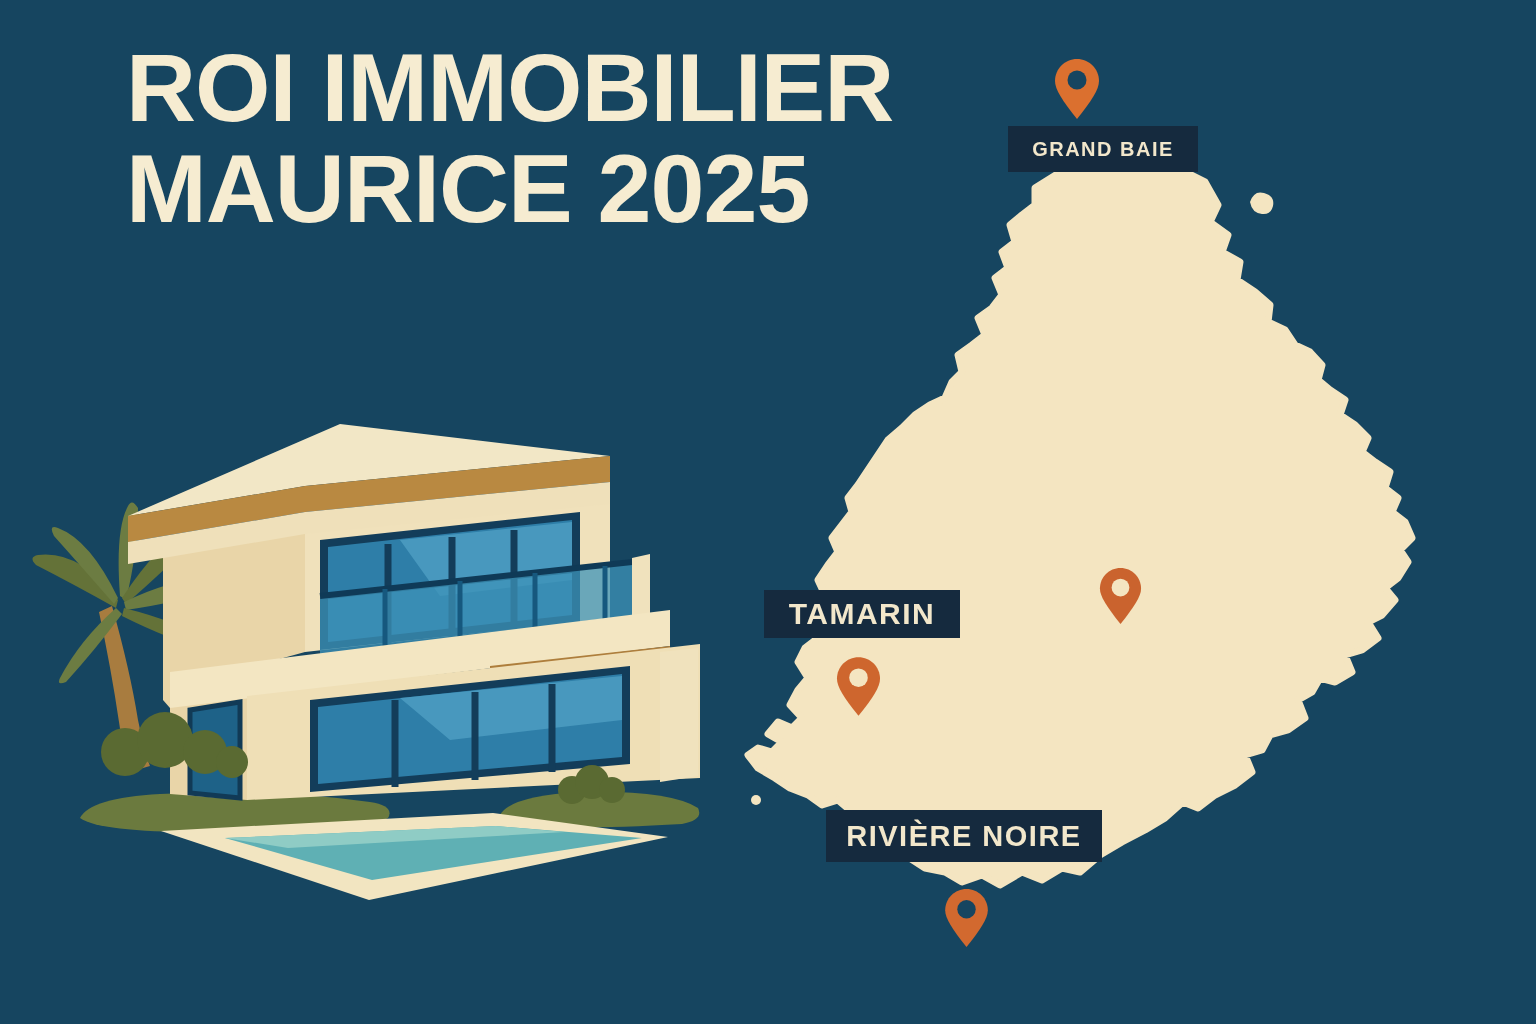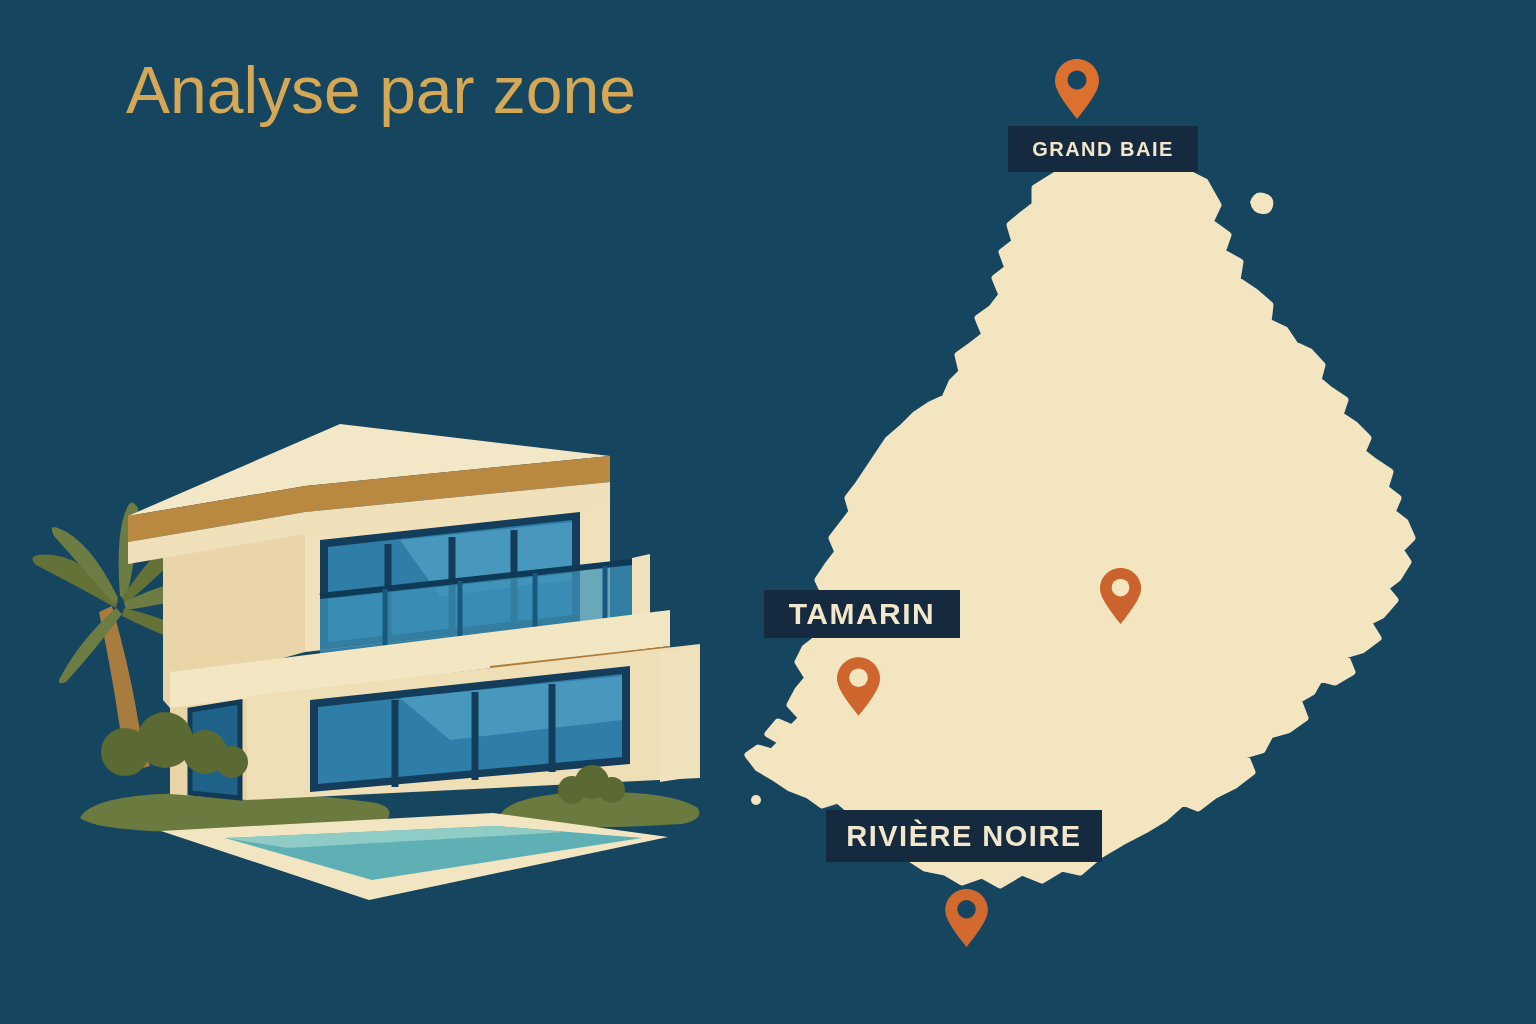--- a/index.html
+++ b/index.html
@@ -49,21 +49,24 @@
   .label-riviere-noire{left:826px;top:810px;width:276px;height:52px;font-size:29px;}
   
   .villa-svg{position:absolute;left:20px;top:400px;width:700px;height:500px;}
 </style>
 </head>
 <body>
 
 <div class="canvas">
 
   <header class="title-block">
-    <div class="subtitle">Analyse par zone</div>
+    <h1>
+      <span class="line">ROI IMMOBILIER</span>
+      <span class="line">MAURICE 2025</span>
+    </h1>
   </header>
 
   <svg class="map-svg" viewBox="0 0 700 830">
     <path stroke="#F4E5C1" stroke-width="7" stroke-linejoin="round" d="M315,48 L355,23 L390,32 L430,25 L465,32 L485,42 L498,65 L490,82 L508,95 L502,112 L520,122 L517,140 L535,152 L550,165 L548,182 L565,190 L575,205 L590,212 L602,225 L598,240 L610,250 L625,260 L620,275 L635,285 L648,298 L642,312 L655,322 L670,332 L665,348 L678,358 L672,372 L685,382 L692,398 L680,410 L688,422 L678,438 L665,448 L675,460 L662,475 L648,482 L658,498 L642,510 L625,515 L632,532 L615,542 L600,538 L592,552 L578,560 L585,578 L568,590 L550,595 L542,610 L525,615 L532,632 L515,645 L495,655 L478,668 L463,662 L445,678 L425,690 L402,702 L380,715 L360,732 L342,728 L322,740 L302,732 L280,745 L262,735 L242,742 L225,732 L205,728 L185,715 L168,702 L150,688 L132,672 L118,660 L102,665 L88,655 L70,648 L55,638 L38,628 L28,615 L38,608 L52,612 L62,602 L48,594 L58,582 L72,588 L82,578 L70,565 L78,550 L88,538 L78,522 L85,508 L98,498 L88,482 L95,468 L105,455 L98,440 L108,425 L118,412 L112,398 L122,385 L132,372 L128,358 L138,345 L148,330 L158,315 L168,300 L182,288 L195,275 L210,265 L225,258 L232,242 L242,232 L238,215 L252,205 L265,195 L258,178 L272,168 L282,155 L275,138 L288,128 L282,112 L295,102 L290,85 L302,75 L315,65 Z" fill="#F4E5C1"></path>
     <path d="M530,62 q4,-12 14,-9 q11,3 9,13 q-2,9 -11,8 q-10,-1 -12,-12 Z" fill="#F4E5C1"></path>
     <circle cx="36" cy="660" r="5" fill="#F4E5C1"></circle>
   </svg>
 
   <svg class="pin pin-grand-baie" viewBox="0 0 46 64">
     <path d="M23,2 C35.2,2 45,11.8 45,24 C45,32.6 37.6,43.6 23,62 C8.4,43.6 1,32.6 1,24 C1,11.8 10.8,2 23,2 Z" fill="#DB702F"></path>

